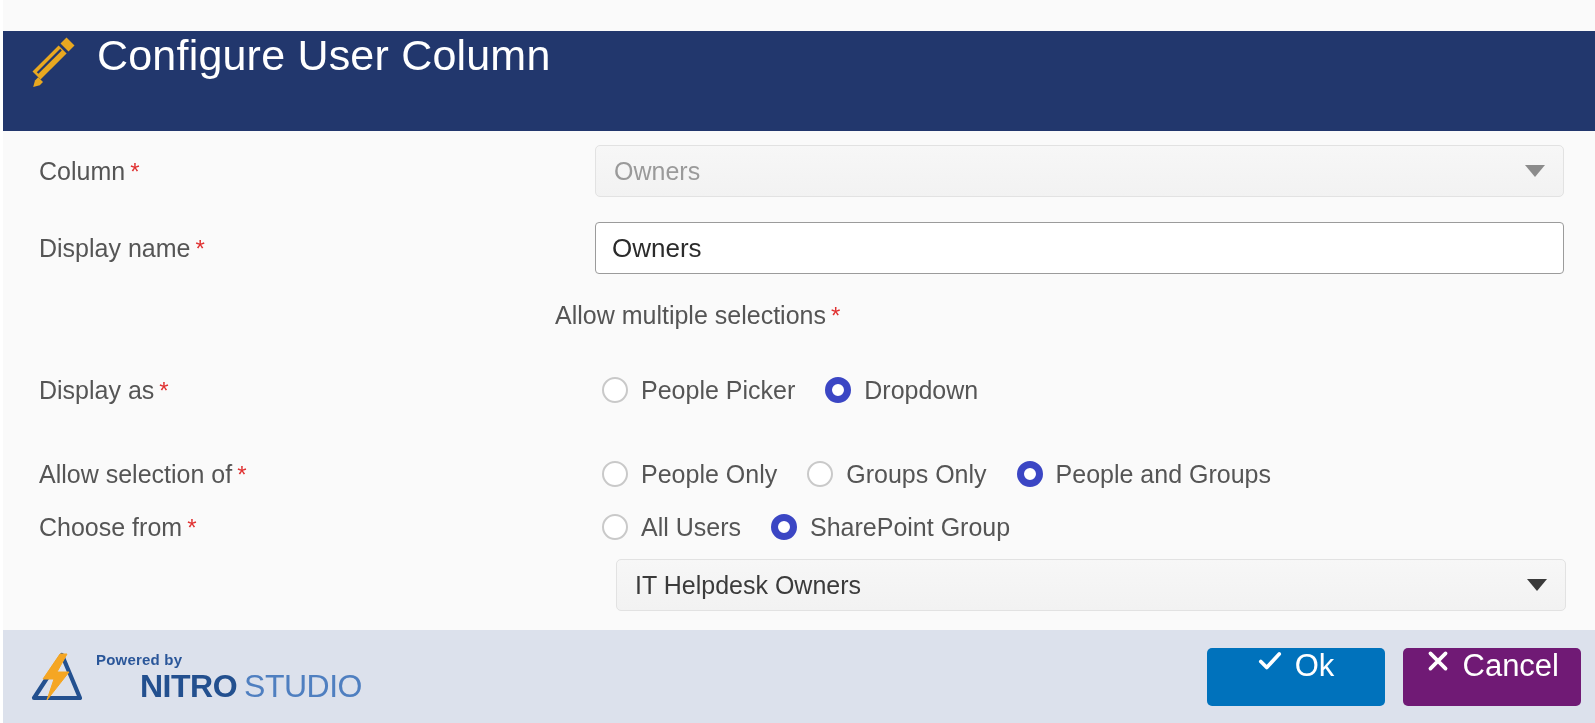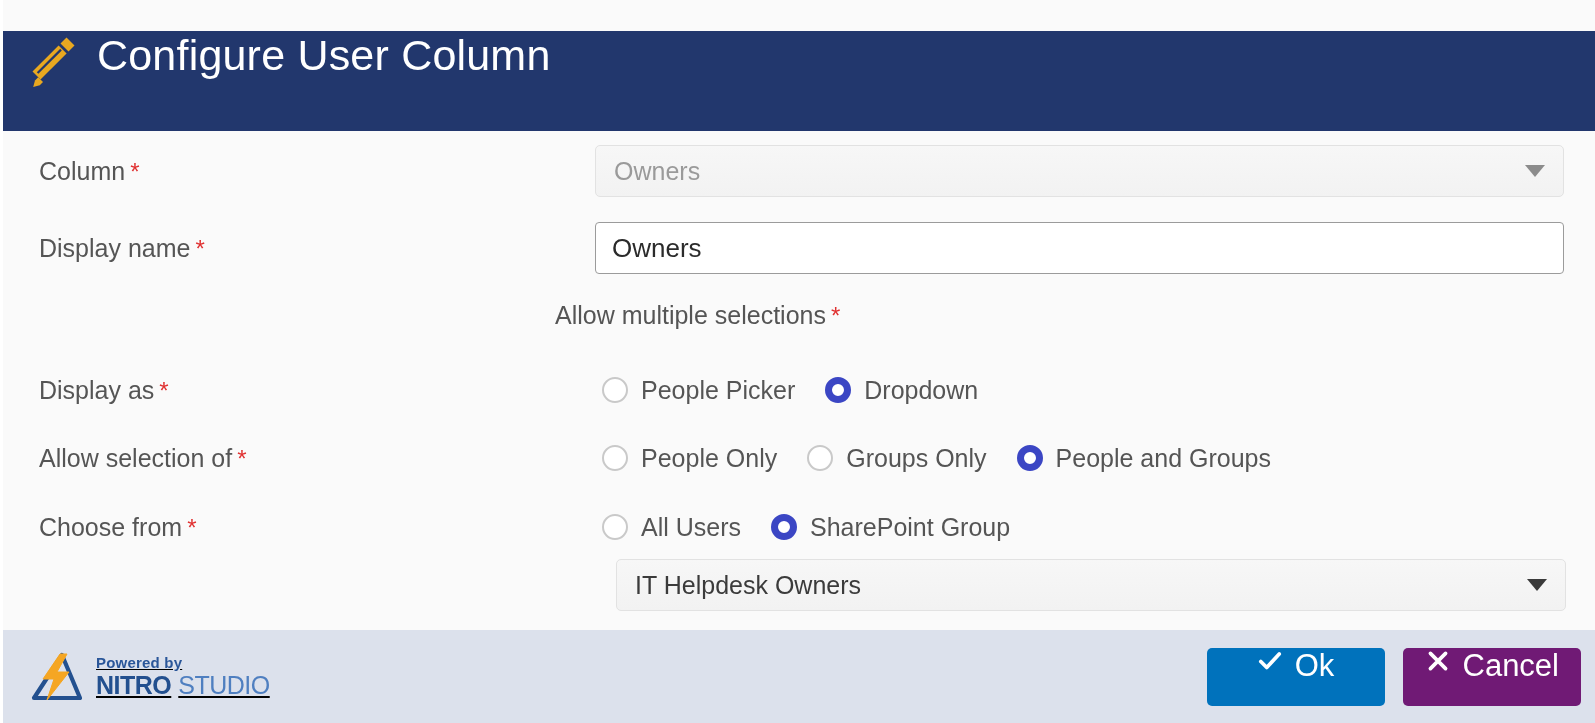--- a/index.html
+++ b/index.html
@@ -189,33 +189,33 @@
     height: 52px;
     flex: 0 0 58px;
     display: block;
   }
   .brand-text {
     margin-left: 9px;
     display: flex;
     flex-direction: column;
     justify-content: center;
     line-height: 1;
-    text-decoration: underline;
   }
   .powered-by {
     font-size: 15px;
     font-weight: bold;
     color: #2a5699;
     letter-spacing: 0.2px;
     margin-bottom: 3px;
   }
   .brand-name {
-    font-size: 25px;
+    font-size: 32px;
     letter-spacing: -0.5px;
     white-space: nowrap;
+    margin-left: 44px;
   }
   .brand-nitro {
     font-weight: bold;
     color: #23508f;
   }
   .brand-studio {
     font-weight: normal;
     color: #4f7fc0;
     margin-left: 7px;
   }
@@ -326,21 +326,21 @@
             <span class="radio-label">People Picker</span>
           </div>
           <div class="radio-item">
             <span class="radio-mark on"></span>
             <span class="radio-label">Dropdown</span>
           </div>
         </div>
       </div>
     </div>
 
-    <div class="row" style="top:307px; height:40px;">
+    <div class="row" style="top:323px; height:40px;">
       <div class="label-cell">
         <span>Allow selection of</span><span class="req">*</span>
       </div>
       <div class="field-cell">
         <div class="radio-group" style="margin-left:7px;">
           <div class="radio-item">
             <span class="radio-mark off"></span>
             <span class="radio-label">People Only</span>
           </div>
           <div class="radio-item">

